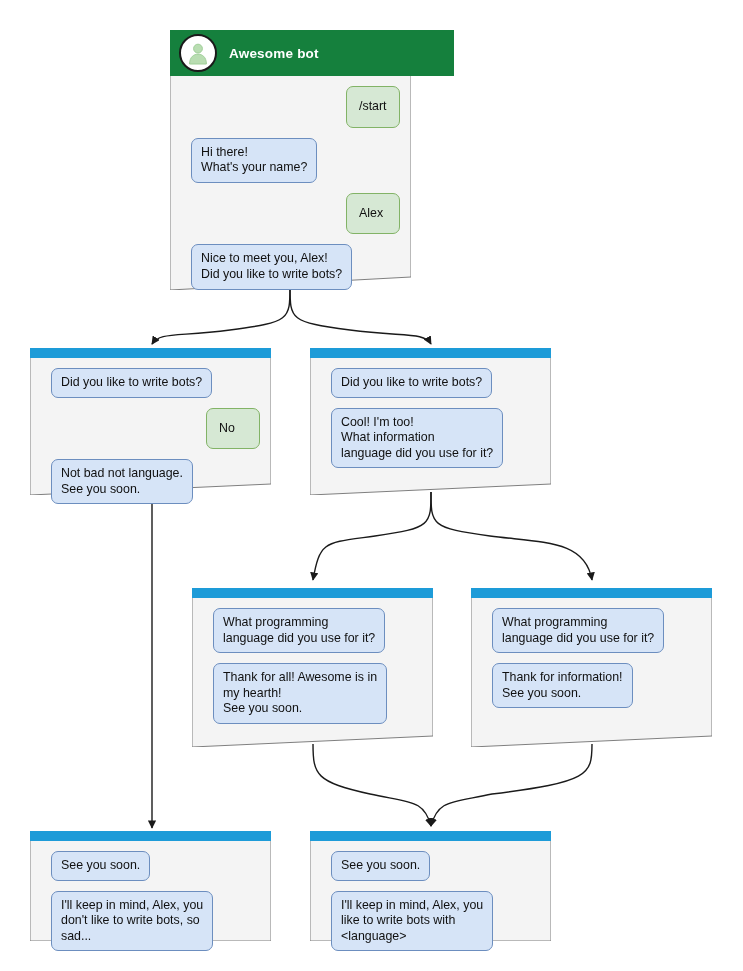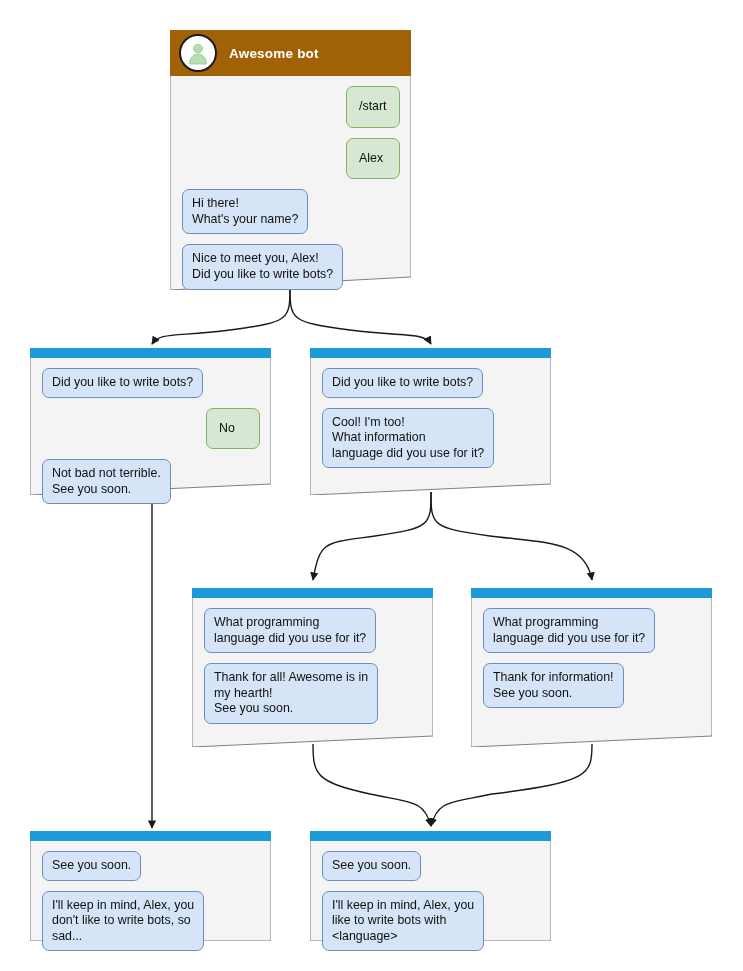--- a/index.html
+++ b/index.html
@@ -81,21 +81,21 @@
   .header-title {
     margin-left: 12px;
     letter-spacing: 0.2px;
     white-space: nowrap;
   }
 
   .chat-body {
     position: absolute;
     left: 0;
     box-sizing: border-box;
-    padding: 10px 11px 0 12px;
+    padding: 10px 11px 0 21px;
   }
 
   .msg-row {
     display: flex;
     margin-bottom: 10px;
   }
   .msg-row.bot  { justify-content: flex-start; }
   .msg-row.user { justify-content: flex-end; }
 
   .bubble {
@@ -148,39 +148,39 @@
 
       <path d="M 592,744 C 592,775 589,782 492,794 C 450,803 438,800 431,826" marker-end="url(#arrow)"></path>
     </g>
   </svg>
 
   <div class="node" style="left:170px; top:30px; width:241px; height:260px;">
     <svg class="node-shape" viewBox="0 0 241 260" preserveAspectRatio="none">
       <polygon points="0,0 241,0 241,247 0,260" fill="#f4f4f4" stroke="#7f7f7f" stroke-width="1"></polygon>
     </svg>
     <div class="node-inner" style="width:241px;">
-      <div class="node-header titled" style="width:241px; background:#a16207;">
+      <div class="node-header titled" style="width:284px; background:#15803d;">
         <span class="avatar">
           <svg width="26" height="26" viewBox="0 0 26 26">
             <circle cx="13" cy="8.6" r="4.4" fill="#b9ddb2" stroke="#9fcf98" stroke-width="1"></circle>
             <path d="M4.6 24 C4.6 16.6 9.2 14.2 13 14.2 C16.8 14.2 21.4 16.6 21.4 24 Z" fill="#b9ddb2" stroke="#9fcf98" stroke-width="1"></path>
           </svg>
         </span>
         <span class="header-title">Awesome bot</span>
       </div>
       <div class="chat-body" style="top:46px; width:241px;">
         <div class="msg-row user">
           <div class="bubble user">/start</div>
         </div>
+        <div class="msg-row bot">
+          <div class="bubble bot">Hi there!
+What's your name?</div>
+        </div>
         <div class="msg-row user">
           <div class="bubble user">Alex</div>
-        </div>
-        <div class="msg-row bot">
-          <div class="bubble bot">Hi there!
-What's your name?</div>
         </div>
         <div class="msg-row bot">
           <div class="bubble bot">Nice to meet you, Alex!
 Did you like to write bots?</div>
         </div>
       </div>
     </div>
   </div>
 
   <div class="node" style="left:30px; top:348px; width:241px; height:147px;">
@@ -190,21 +190,21 @@
     <div class="node-inner" style="width:241px;">
       <div class="node-header bare" style="width:241px; background:#1d9bd8;"></div>
       <div class="chat-body" style="top:10px; width:241px;">
         <div class="msg-row bot">
           <div class="bubble bot">Did you like to write bots?</div>
         </div>
         <div class="msg-row user">
           <div class="bubble user">No</div>
         </div>
         <div class="msg-row bot">
-          <div class="bubble bot">Not bad not terrible.
+          <div class="bubble bot">Not bad not language.
 See you soon.</div>
         </div>
       </div>
     </div>
   </div>
 
   <div class="node" style="left:310px; top:348px; width:241px; height:147px;">
     <svg class="node-shape" viewBox="0 0 241 147" preserveAspectRatio="none">
       <polygon points="0,0 241,0 241,136 0,147" fill="#f4f4f4" stroke="#7f7f7f" stroke-width="1"></polygon>
     </svg>

